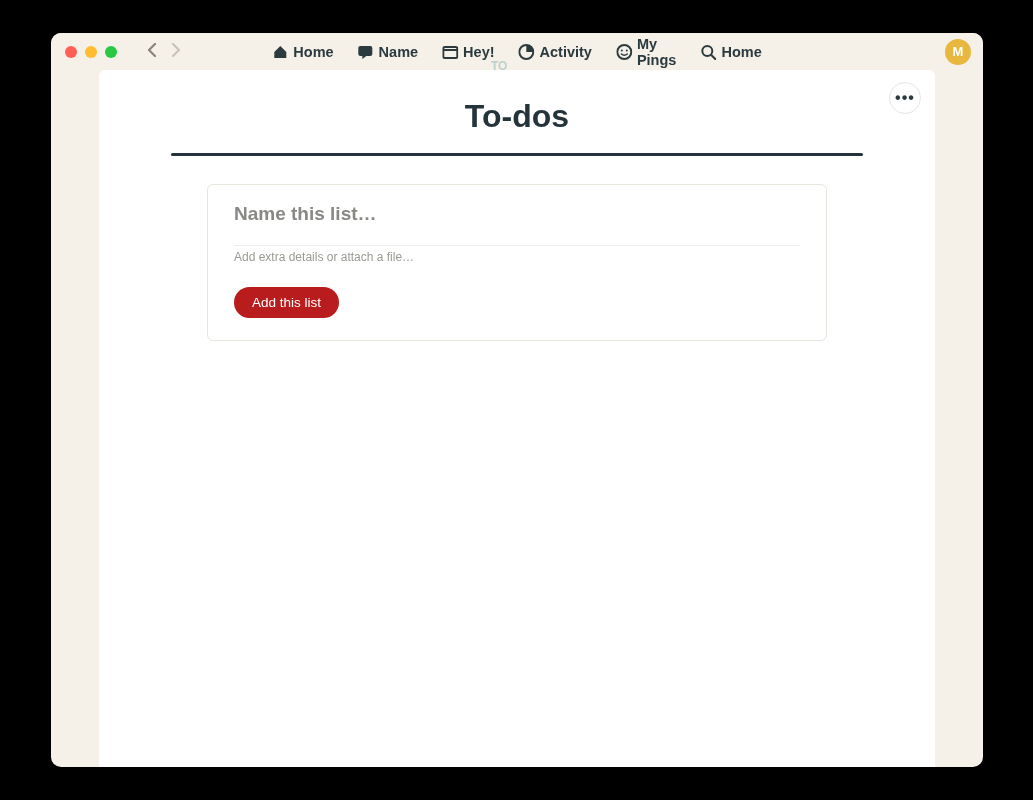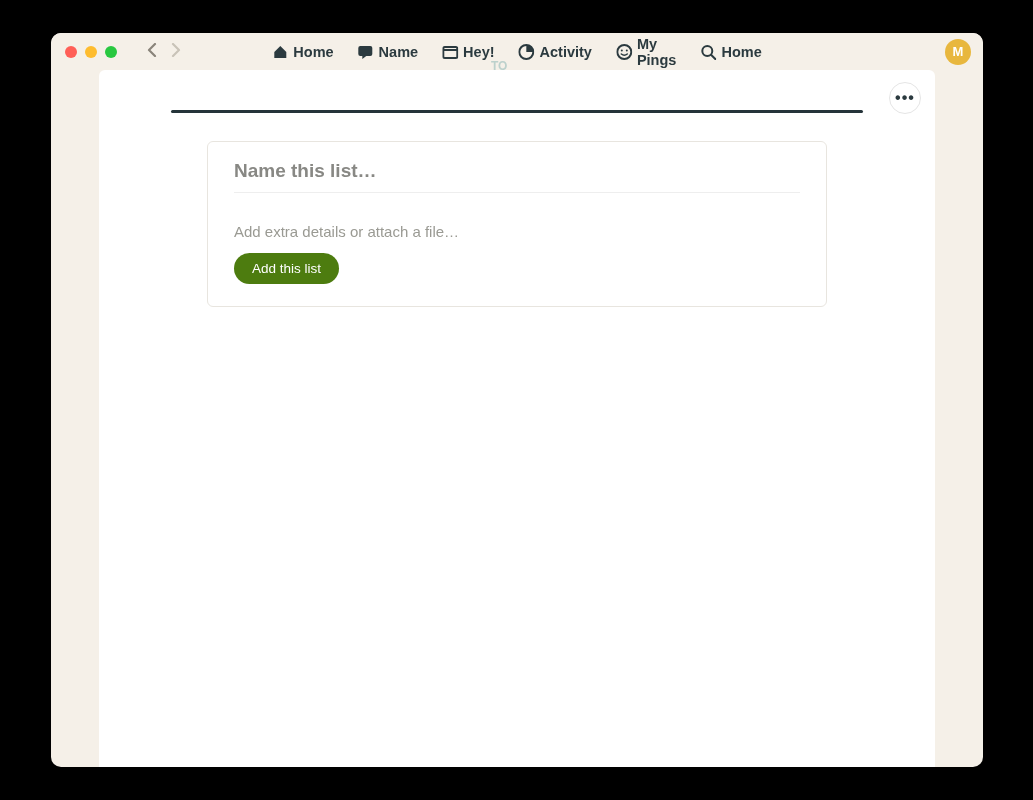--- a/index.html
+++ b/index.html
@@ -151,42 +151,42 @@
       border-radius: 6px;
       padding: 18px 26px 22px;
     }
     .name-input {
       width: 100%;
       border: none;
       font-size: 19px;
       font-weight: 700;
       color: #6a6a6a;
       outline: none;
-      padding-bottom: 10px;
+      padding-bottom: 20px;
       border-bottom: 1px solid #eee;
     }
     .name-input::placeholder {
       color: #888884;
     }
     .details-input {
       width: 100%;
       border: none;
-      font-size: 15px;
+      font-size: 12px;
       color: #1d4ed8;
       outline: none;
-      margin-top: 30px;
+      margin-top: 4px;
       resize: none;
       font-family: inherit;
     }
     .details-input::placeholder {
       color: #9a9a93;
     }
     .add-btn {
-      margin-top: 9px;
-      background: #4d7c0f;
+      margin-top: 19px;
+      background: #b91c1c;
       color: #fff;
       border: none;
       border-radius: 18px;
       padding: 8px 18px;
       font-size: 13.5px;
       font-weight: 500;
       cursor: pointer;
     }
   </style>
 </head>
@@ -275,20 +275,21 @@
     <div class="avatar">
       <span>M</span>
     </div>
   </div>
 
   <div class="content-area">
     <div class="card">
       <div class="more-btn">
         <span>•••</span>
       </div>
+      <h1 class="page-title">To-dos</h1>
       <div class="divider"></div>
 
       <div class="list-form">
         <input class="name-input" type="text" placeholder="Name this list…" style="">
         <textarea class="details-input" rows="1" placeholder="Add extra details or attach a file…" style=""></textarea>
         <button class="add-btn">Add this list</button>
       </div>
     </div>
   </div>
 </div>

